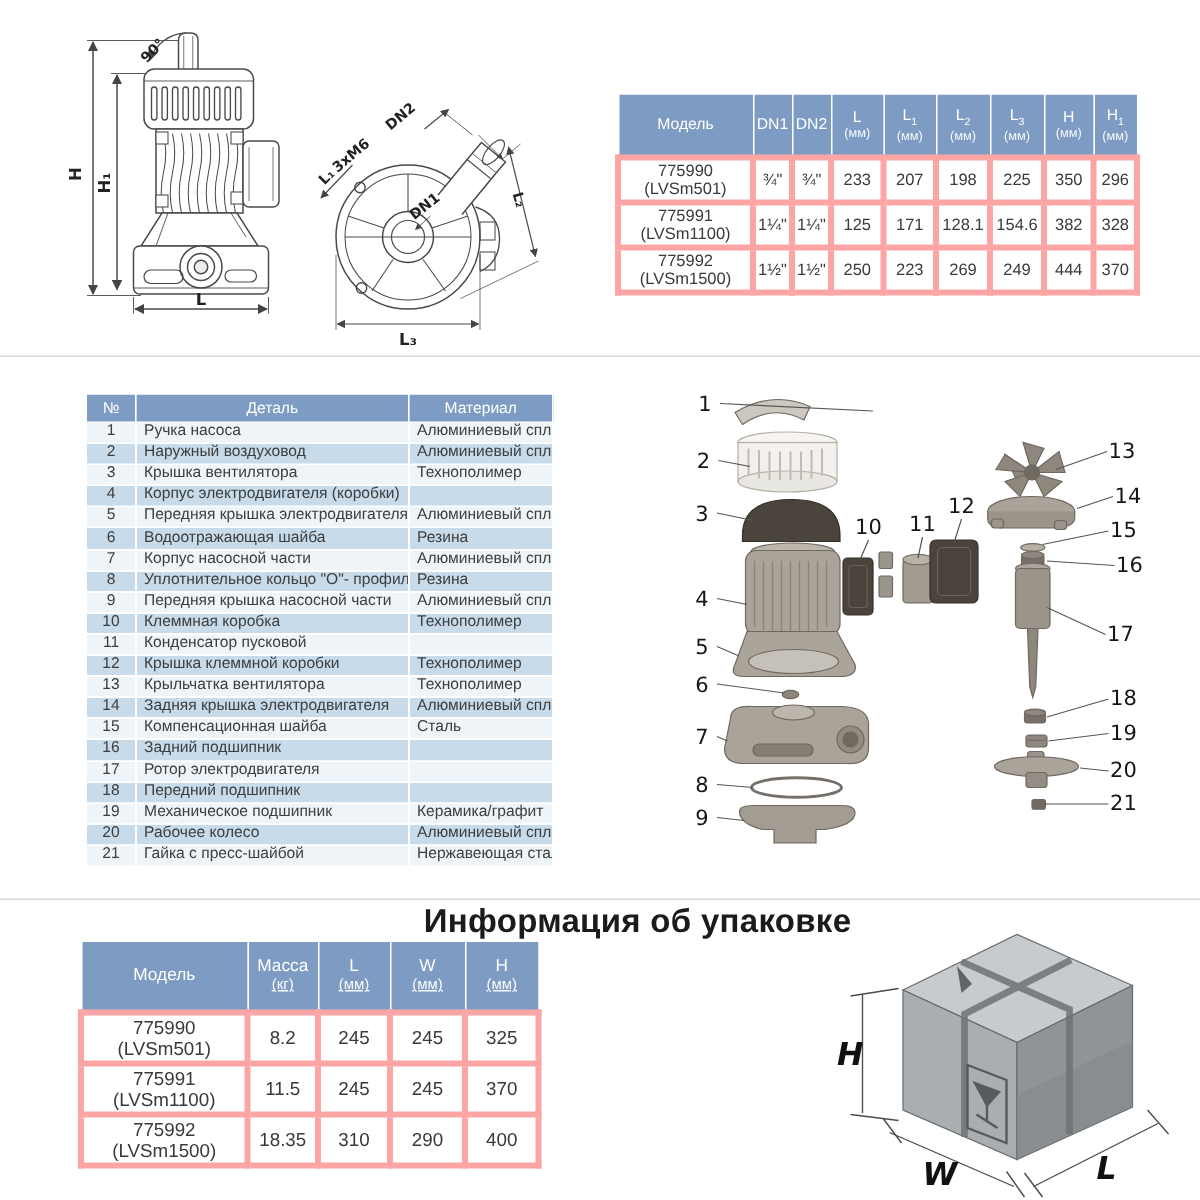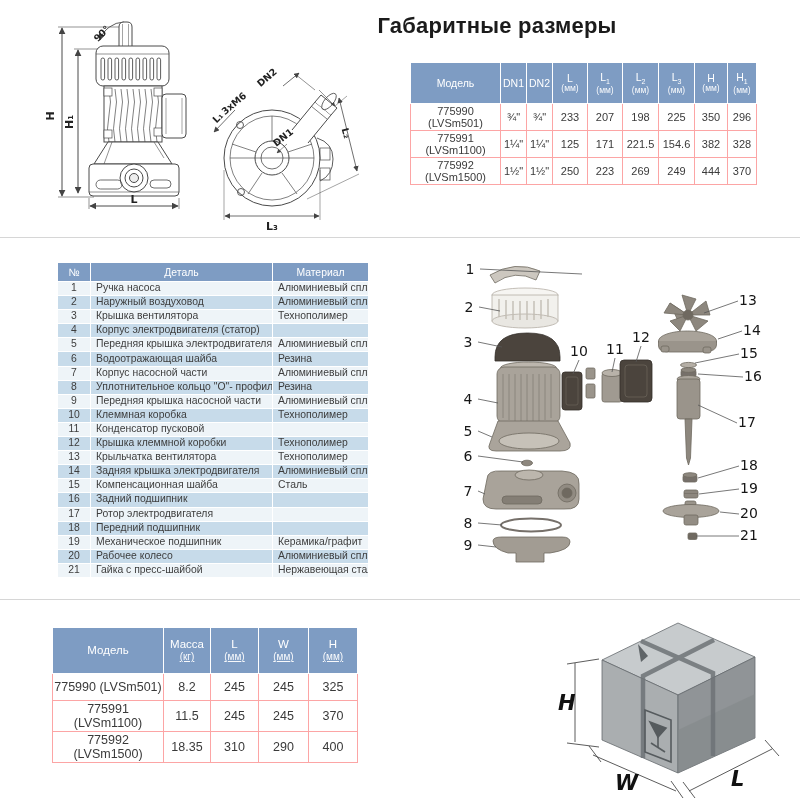--- a/index.html
+++ b/index.html
@@ -6,21 +6,21 @@
   .page{position:relative;width:800px;height:800px;background:#ffffff;overflow:hidden;
         font-family:"Liberation Sans","DejaVu Sans",sans-serif;color:#333;}
   .sec-title{position:absolute;transform:translateX(-50%);font-size:22px;font-weight:600;
              color:#1b1b1b;white-space:nowrap;letter-spacing:0.2px;}
   .divider{position:absolute;left:0;width:800px;height:1px;background:#d6d6d6;}
 
   table{border-collapse:collapse;table-layout:fixed;}
   
   .data-table th{background:#7e9cc3;color:#ffffff;font-weight:400;border:1px solid #ffffff;
                  vertical-align:middle;text-align:center;line-height:1.15;}
-  .data-table td{background:#ffffff;border:1px solid #fca5a5;text-align:center;color:#3a3a3a;}
+  .data-table td{background:#ffffff;border:4px solid #fca5a5;text-align:center;color:#3a3a3a;}
   .h-unit{display:block;font-size:8.5px;opacity:.95;}
   sub.h-sub{font-size:7px;}
   #dim-table{position:absolute;left:410px;top:62px;width:346px;font-size:11px;}
   #dim-table th{font-size:10.5px;height:38px;}
   #dim-table td{height:19px;font-size:11px;}
   #pack-table{position:absolute;left:52px;top:627px;width:305px;}
   #pack-table th{font-size:11.5px;height:43px;}
   #pack-table th .h-unit{font-size:10px;text-decoration:underline;}
   #pack-table td{height:24px;font-size:12.5px;}
 
@@ -43,23 +43,23 @@
   #side-view{position:absolute;left:8px;top:10px;}
   #top-view{position:absolute;left:207px;top:46px;}
   #exploded{position:absolute;left:432px;top:253px;}
   #pack-box{position:absolute;left:553px;top:610px;}
 </style>
 </head>
 <body>
 
 <div class="page">
 
-  <div class="sec-title" style="left:497px;top:13px;">Габаритные размеры</div>
   <div class="divider" style="top:237px;"></div>
   <div class="divider" style="top:599px;"></div>
+  <div class="sec-title" style="left:425px;top:601px;">Информация об упаковке</div>
 
   <svg id="side-view" width="205" height="222" viewBox="0 0 205 222">
     <defs>
       <marker id="arr" viewBox="0 0 10 10" refX="9" refY="5" markerWidth="7" markerHeight="7" orient="auto-start-reverse">
           <path d="M0 0 L10 5 L0 10 z" fill="#444"></path>
         </marker>
     </defs>
     <g stroke="#4a4a4a" fill="none" stroke-width="1">
       <line x1="54" y1="18" x2="54" y2="186" marker-start="url(#arr)" marker-end="url(#arr)"></line>
       <line x1="50" y1="17" x2="118" y2="17" stroke-width="0.6"></line>
@@ -216,21 +216,21 @@
           <td>225</td>
           <td>350</td>
           <td>296</td>
         </tr>
         <tr>
           <td>775991 (LVSm1100)</td>
           <td>1¼"</td>
           <td>1¼"</td>
           <td>125</td>
           <td>171</td>
-          <td>221.5</td>
+          <td>128.1</td>
           <td>154.6</td>
           <td>382</td>
           <td>328</td>
         </tr>
         <tr>
           <td>775992 (LVSm1500)</td>
           <td>1½"</td>
           <td>1½"</td>
           <td>250</td>
           <td>223</td>
@@ -266,21 +266,21 @@
           <td>Наружный воздуховод</td>
           <td>Алюминиевый сплав</td>
         </tr>
         <tr class="odd">
           <td class="num">3</td>
           <td>Крышка вентилятора</td>
           <td>Технополимер</td>
         </tr>
         <tr class="even">
           <td class="num">4</td>
-          <td>Корпус электродвигателя (статор)</td>
+          <td>Корпус электродвигателя (коробки)</td>
           <td></td>
         </tr>
         <tr class="odd">
           <td class="num">5</td>
           <td>Передняя крышка электродвигателя</td>
           <td>Алюминиевый сплав</td>
         </tr>
         <tr class="even">
           <td class="num">6</td>
           <td>Водоотражающая шайба</td>

